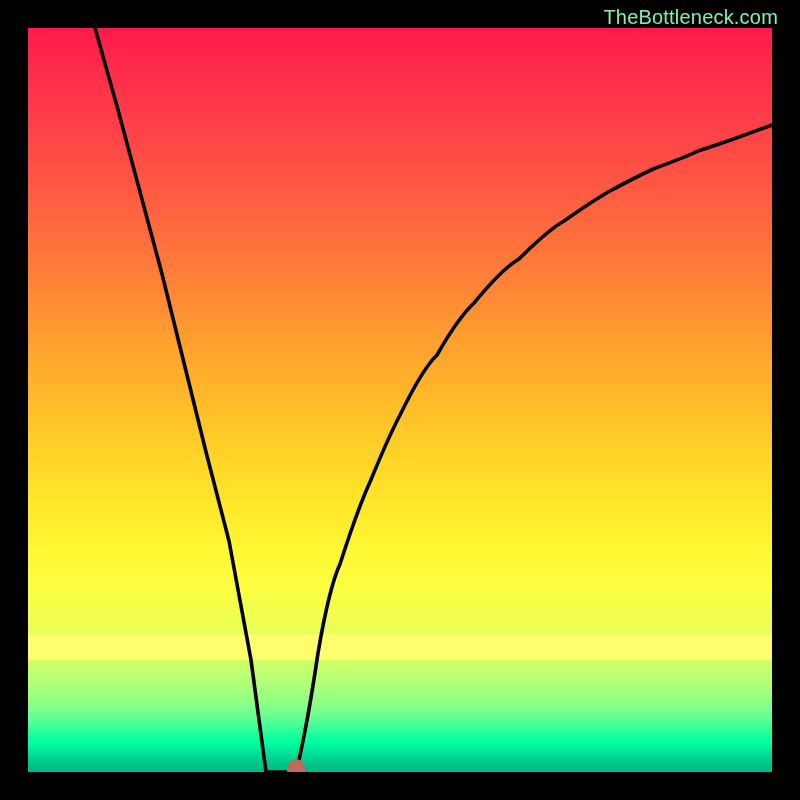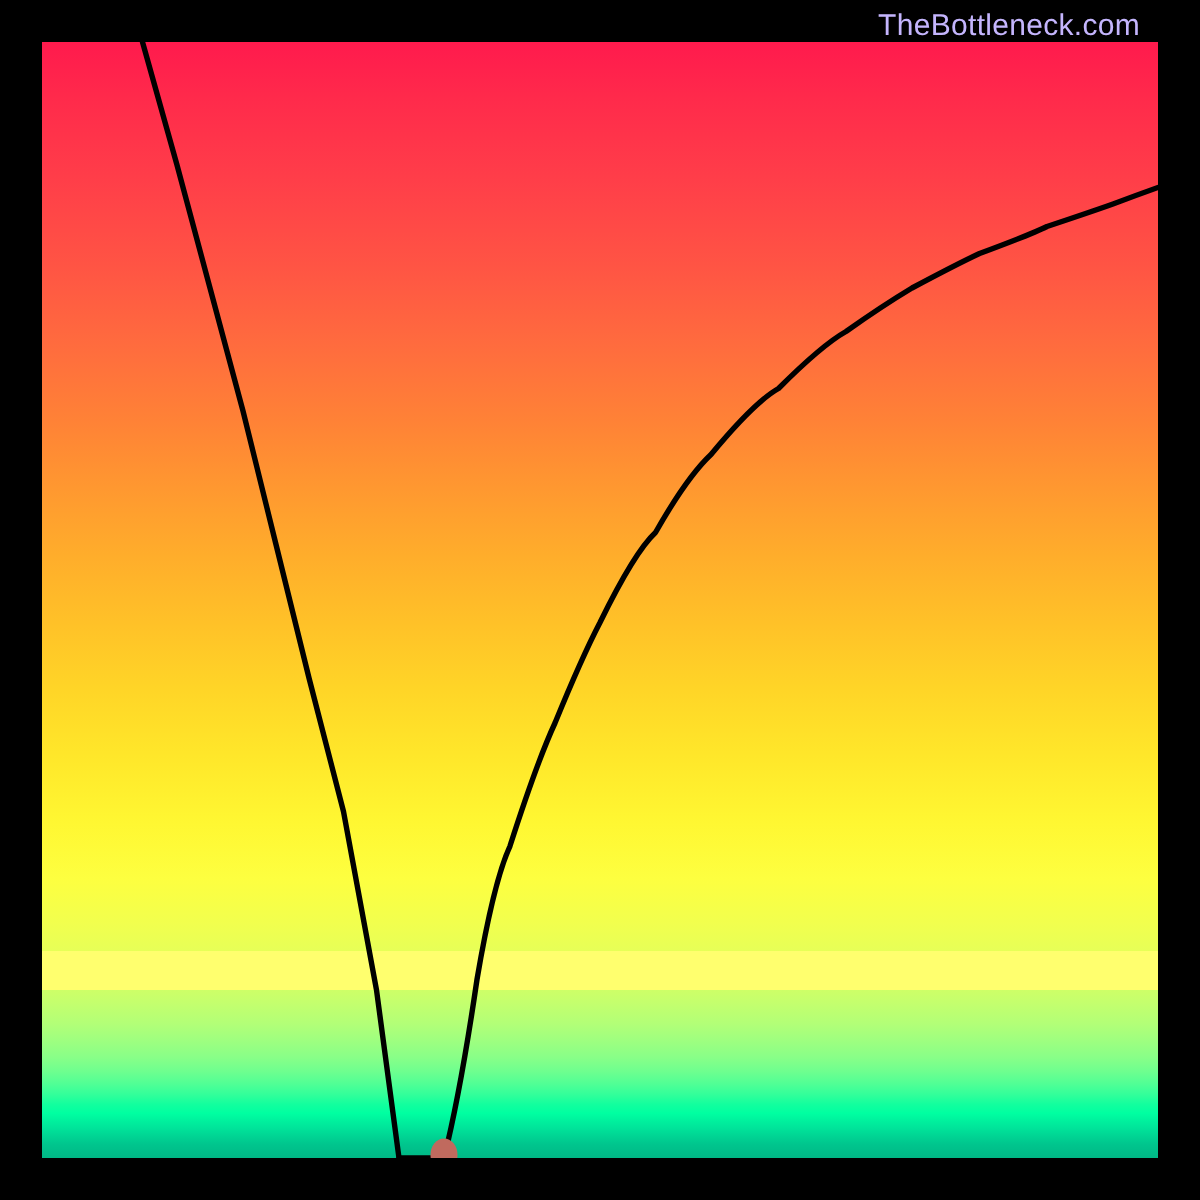--- a/index.html
+++ b/index.html
@@ -80,22 +80,22 @@
   svg.curve {
     position: absolute;
     left: 0;
     top: 0;
     width: 100%;
     height: 100%;
   }
   .watermark {
     position: absolute;
     top: 6px;
-    right: 40px;
-    color: #c4b5fd;
+    right: 22px;
+    color: #86efac;
     font-size: 20px;
     letter-spacing: 0.2px;
     font-weight: 400;
   }
 </style>
 </head>
 <body>
 
 <div class="wrap">
   <div class="frame"></div>

